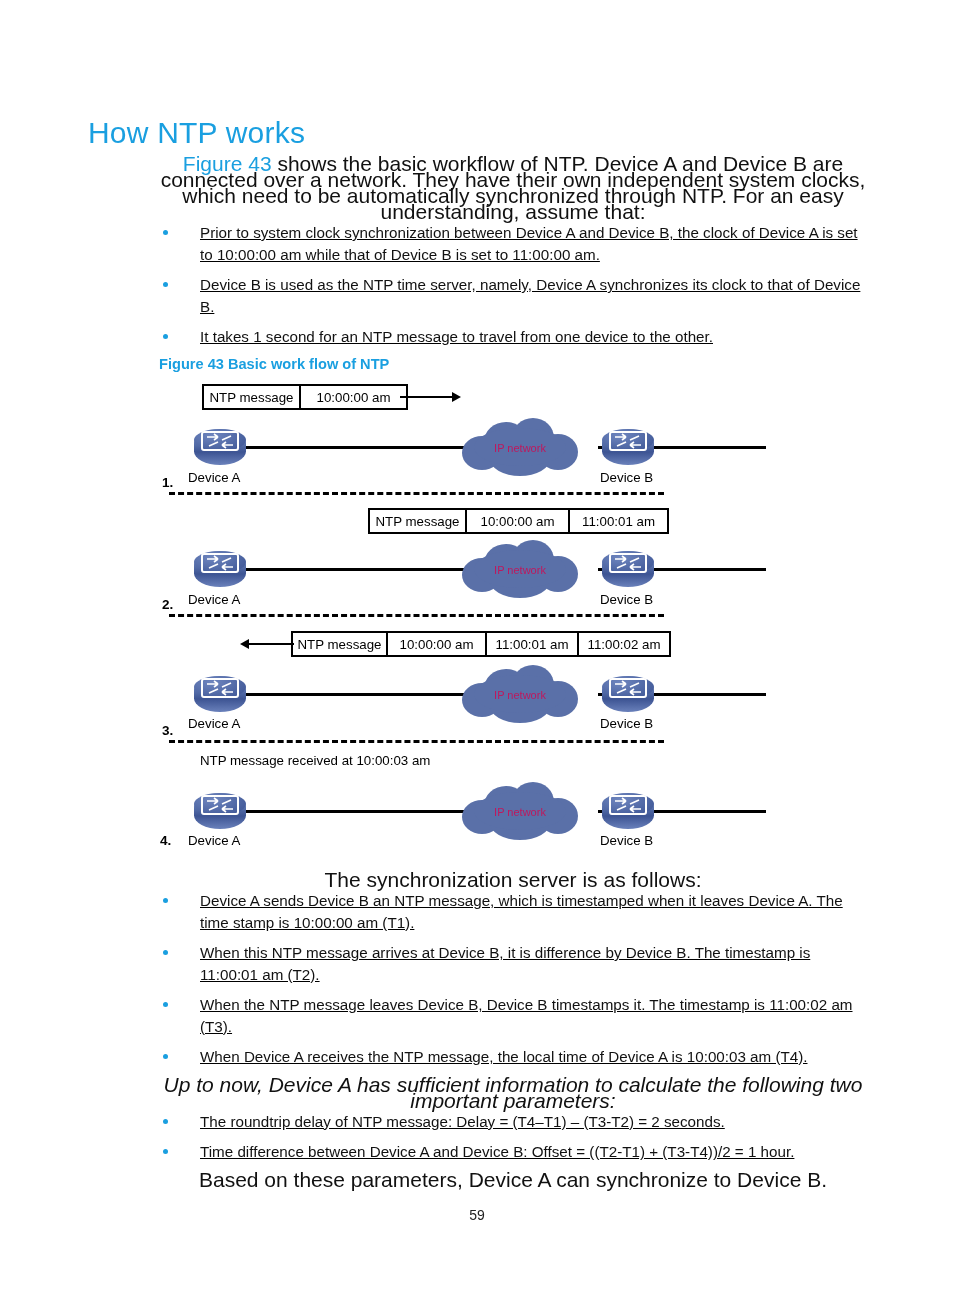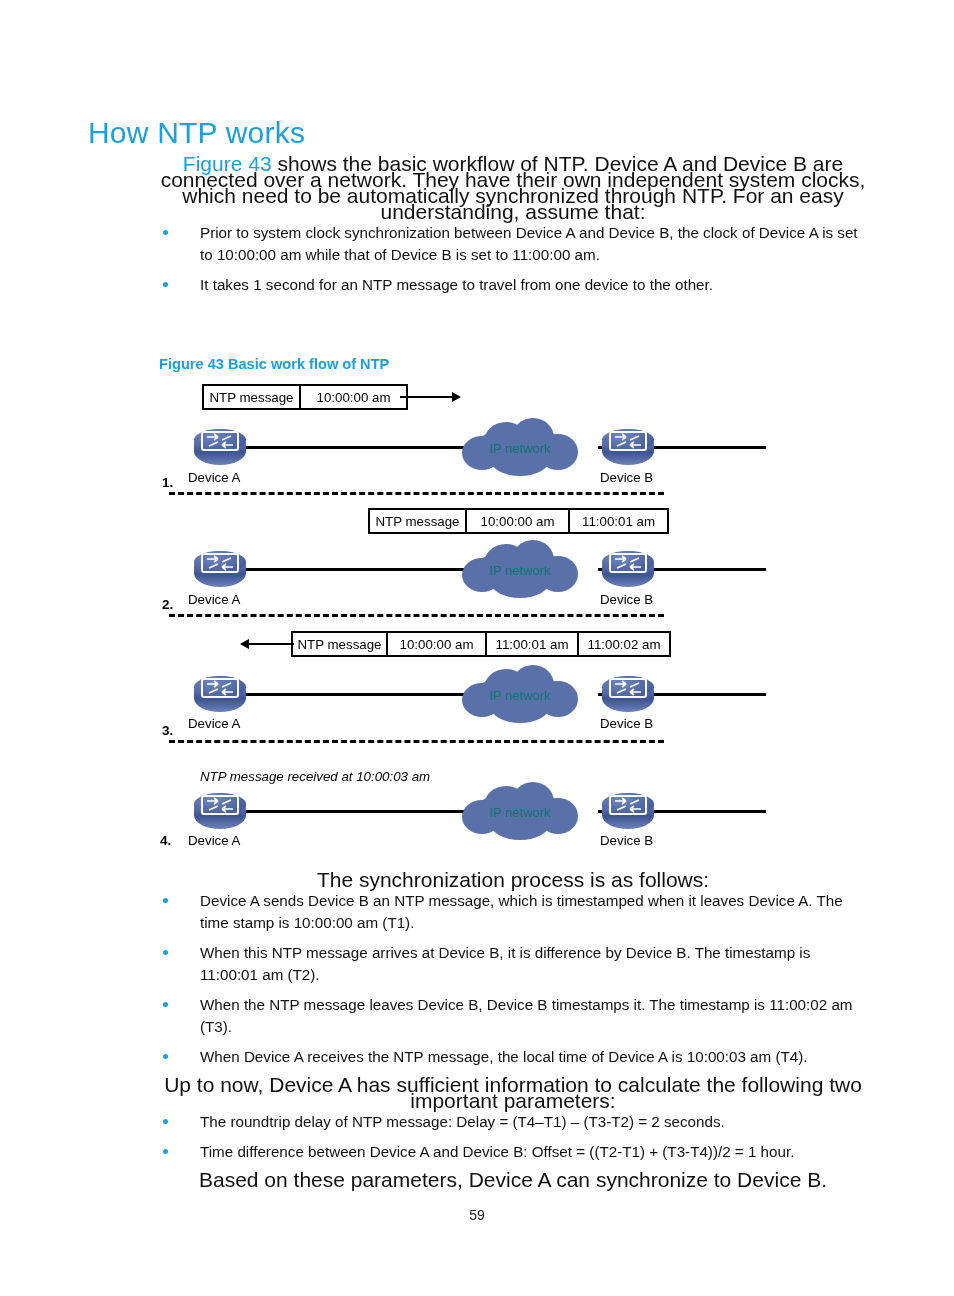--- a/index.html
+++ b/index.html
@@ -51,20 +51,21 @@
   }
 
   .link {
     color: #1a9fe0;
   }
 
   ul.bullets {
     list-style: none;
     margin: 0 0 6px 0;
     padding: 0;
+    text-decoration: underline;
   }
   ul.bullets > li {
     position: relative;
     padding-left: 40px;
     margin-bottom: 9px;
     font-size: 15.2px;
     line-height: 21.5px;
     color: #111111;
   }
   ul.bullets > li:before {
@@ -189,22 +190,22 @@
     background: #5a70a8;
     border-radius: 50%;
   }
   .cloud .label {
     position: absolute;
     left: 0; top: 0;
     width: 120px; height: 64px;
     display: flex;
     align-items: center;
     justify-content: center;
-    color: #0f766e;
-    font-size: 13px;
+    color: #be185d;
+    font-size: 11px;
     z-index: 5;
   }
 
   .devlabel {
     position: absolute;
     font-size: 13.3px;
     color: #000;
     white-space: nowrap;
   }
 
@@ -245,20 +246,21 @@
 
 <div class="page">
 
   <h1 class="h1">How NTP works</h1>
 
   <div class="body-col">
     <p class="para"><span class="link">Figure 43</span><span> shows the basic workflow of NTP. Device A and Device B are connected over a network. They have their own independent system clocks, which need to be automatically synchronized through NTP. For an easy understanding, assume that:</span></p>
 
     <ul class="bullets">
       <li>Prior to system clock synchronization between Device A and Device B, the clock of Device A is set to 10:00:00 am while that of Device B is set to 11:00:00 am.</li>
+      <li>Device B is used as the NTP time server, namely, Device A synchronizes its clock to that of Device B.</li>
       <li>It takes 1 second for an NTP message to travel from one device to the other.</li>
     </ul>
   </div>
 
   <div class="fig-caption">Figure 43 Basic work flow of NTP</div>
 
   <div class="figure">
 
     <div class="panel" style="top:0px;height:122px;">
       <div class="msgbox" style="left:42px; top:4px;">
@@ -408,21 +410,21 @@
           <path d="M30 5 L21 9" stroke="#ffffff" stroke-width="1.6" fill="none"></path>
         </svg>
       </div>
       <div class="devlabel" style="left:440px; top:92px;">Device B</div>
 
       <div class="stepnum" style="left:2px; top:99px;">3.</div>
       <div class="dashline" style="top:116px;"></div>
     </div>
 
     <div class="panel" style="top:368px;height:100px;">
-      <div class="plaintext" style="left:40px; top:21px;font-style:italic;">NTP message received at 10:00:03 am</div>
+      <div class="plaintext" style="left:40px; top:5px;">NTP message received at 10:00:03 am</div>
 
       <div class="netlink" style="left:85px; top:62px; width:275px;"></div>
       <div class="netlink" style="left:438px; top:62px; width:168px;"></div>
 
       <div class="router" style="left:34px; top:45px;">
         <div class="body"></div>
         <div class="top"></div>
         <svg width="38" height="20" viewBox="0 0 38 20">
           <rect x="1" y="1" width="36" height="18" rx="2" fill="none" stroke="#ffffff" stroke-width="2"></rect>
           <path d="M6 6 L17 6 M17 6 L13 3 M17 6 L13 9" stroke="#ffffff" stroke-width="1.6" fill="none"></path>
@@ -455,28 +457,28 @@
         </svg>
       </div>
       <div class="devlabel" style="left:440px; top:85px;">Device B</div>
 
       <div class="stepnum" style="left:0px; top:85px;">4.</div>
     </div>
 
   </div>
 
   <div class="body-col" style="top:872px;">
-    <p class="para">The synchronization process is as follows:</p>
+    <p class="para">The synchronization server is as follows:</p>
     <ul class="bullets">
       <li>Device A sends Device B an NTP message, which is timestamped when it leaves Device A. The time stamp is 10:00:00 am (T1).</li>
       <li>When this NTP message arrives at Device B, it is difference by Device B. The timestamp is 11:00:01 am (T2).</li>
       <li>When the NTP message leaves Device B, Device B timestamps it. The timestamp is 11:00:02 am (T3).</li>
       <li>When Device A receives the NTP message, the local time of Device A is 10:00:03 am (T4).</li>
     </ul>
-    <p class="para" style="margin-top:4px;">Up to now, Device A has sufficient information to calculate the following two important parameters:</p>
+    <p class="para" style="margin-top:4px;font-style:italic;">Up to now, Device A has sufficient information to calculate the following two important parameters:</p>
     <ul class="bullets">
       <li>The roundtrip delay of NTP message: Delay = (T4–T1) – (T3-T2) = 2 seconds.</li>
       <li>Time difference between Device A and Device B: Offset = ((T2-T1) + (T3-T4))/2 = 1 hour.</li>
     </ul>
     <p class="para" style="margin-top:0;">Based on these parameters, Device A can synchronize to Device B.</p>
   </div>
 
   <div class="pagenum">59</div>
 
 </div>

